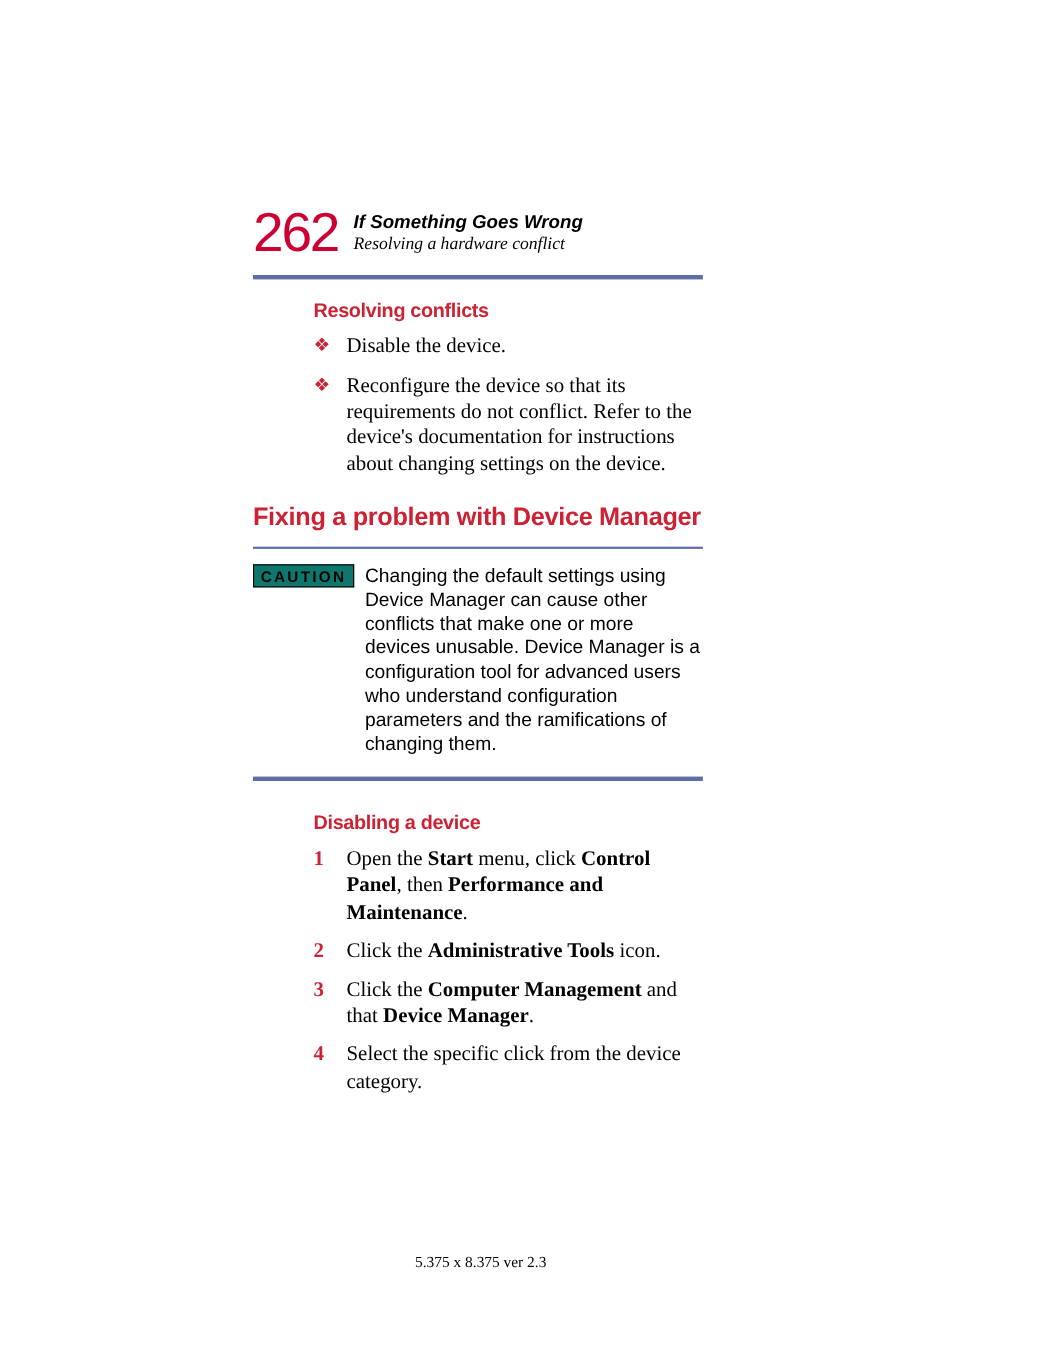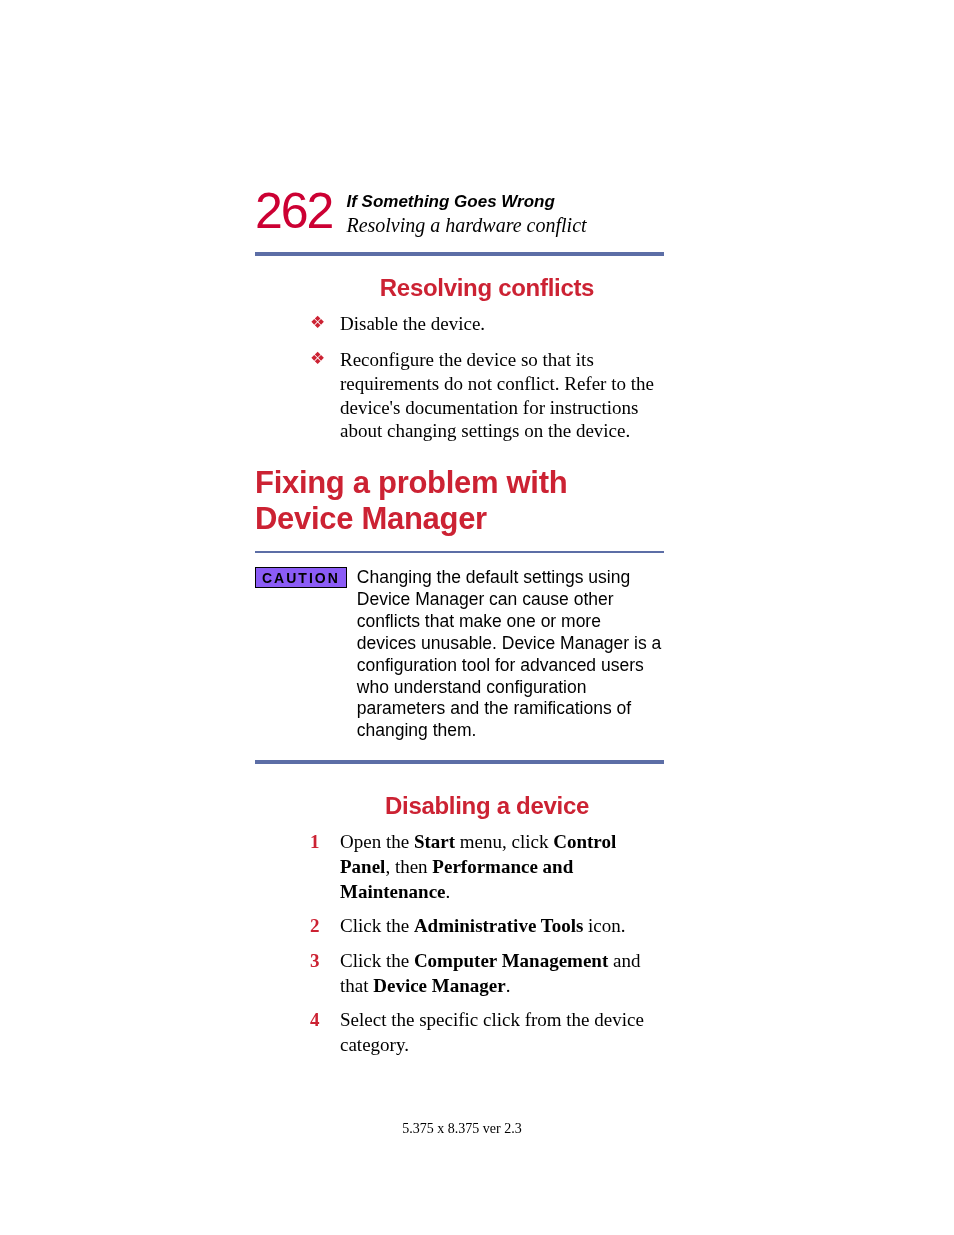--- a/index.html
+++ b/index.html
@@ -9,21 +9,20 @@
     font-family: "Times New Roman", Times, serif;
     color: #000;
     width: 954px;
   }
   .page {
     position: relative;
     width: 874px;
     height: 1235px;
     box-sizing: border-box;
     padding: 190px 235px 0 230px;
-    margin-left: 25px;
   }
   .header-row {
     display: flex;
     align-items: flex-start;
     margin-bottom: 12px;
   }
   .page-number {
     font-family: Arial, Helvetica, sans-serif;
     font-size: 50px;
     font-weight: 400;
@@ -39,50 +38,49 @@
   .chapter-title {
     font-family: Arial, Helvetica, sans-serif;
     font-size: 17px;
     font-weight: bold;
     color: #000;
     line-height: 1.2;
     font-style: italic;
   }
   .section-title {
     font-style: italic;
-    font-size: 20px;
+    font-size: 16px;
     color: #000;
     line-height: 1.3;
   }
   .rule-thick {
     height: 4px;
     background: #5c6ea6;
     margin: 14px 0 18px 0;
   }
   .rule-thin {
     height: 2px;
     background: #5c6ea6;
     margin: 14px 0 14px 0;
   }
   .h2-red {
     font-family: Arial, Helvetica, sans-serif;
     color: #cc2233;
-    font-size: 24px;
+    font-size: 18px;
     font-weight: bold;
     margin: 0 0 10px 0;
     letter-spacing: -0.3px;
-    text-align: center;
   }
   .h2-red.indent {
     margin-left: 55px;
   }
   .h1-red {
     font-family: Arial, Helvetica, sans-serif;
     color: #cc2233;
-    font-size: 31px;
+    font-size: 23px;
     font-weight: bold;
     margin: 22px 0 10px 0;
     letter-spacing: -0.3px;
   }
   .body-p {
     font-size: 19px;
     line-height: 1.25;
     margin: 0 0 10px 0;
     margin-left: 55px;
   }
@@ -118,21 +116,21 @@
     display: flex;
     align-items: flex-start;
     margin: 4px 0 0 0;
   }
   .caution-badge {
     font-family: Arial, Helvetica, sans-serif;
     font-size: 14px;
     font-weight: bold;
     letter-spacing: 2px;
     color: #000;
-    background: #8b5cf6;
+    background: #0f766e;
     border: 1.5px solid #000;
     padding: 1px 6px 0px 6px;
     margin-right: 10px;
     flex: 0 0 auto;
     line-height: 1.3;
   }
   .caution-text {
     font-family: Arial, Helvetica, sans-serif;
     font-size: 17.5px;
     line-height: 1.25;
@@ -157,21 +155,21 @@
     position: absolute;
     left: 0;
     top: 0;
     font-family: "Times New Roman", Times, serif;
     font-weight: bold;
     color: #cc2233;
     font-size: 19px;
   }
   .footer {
     position: absolute;
-    bottom: 98px;
+    bottom: 78px;
     left: 0;
     width: 100%;
     text-align: center;
     font-size: 14px;
     color: #000;
   }
   b { font-weight: bold; }
 </style>
 </head>
 <body>

